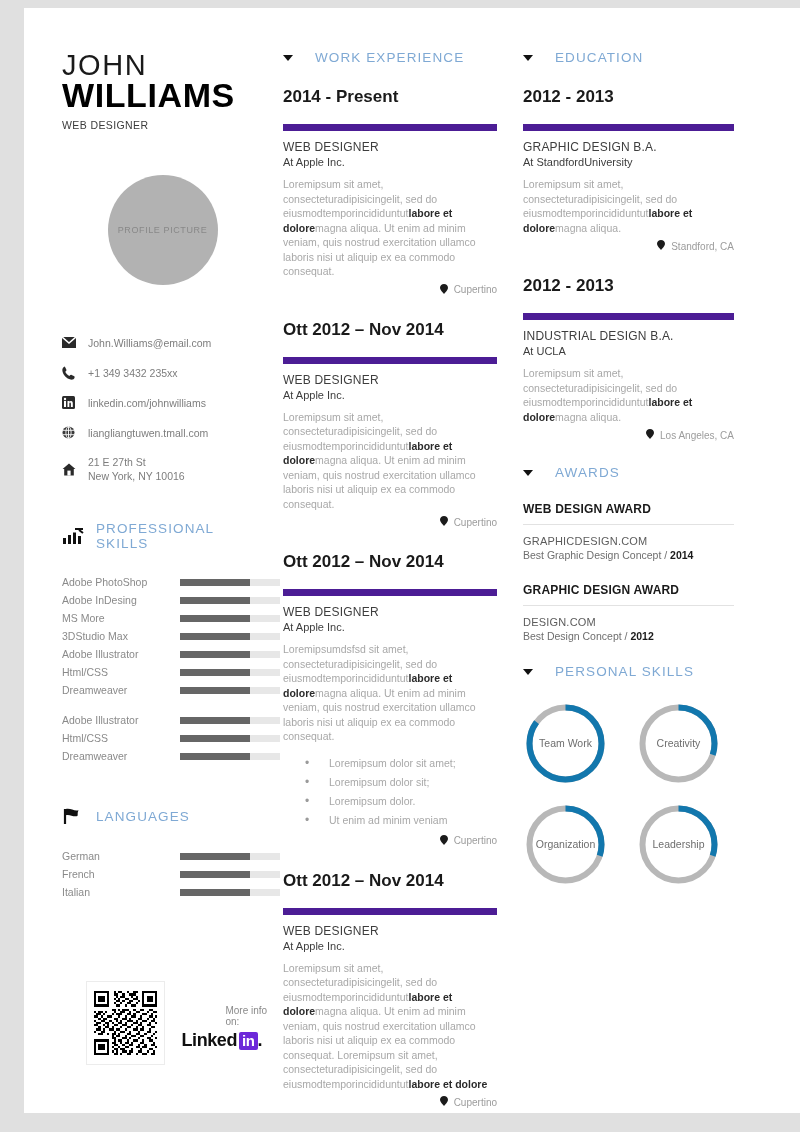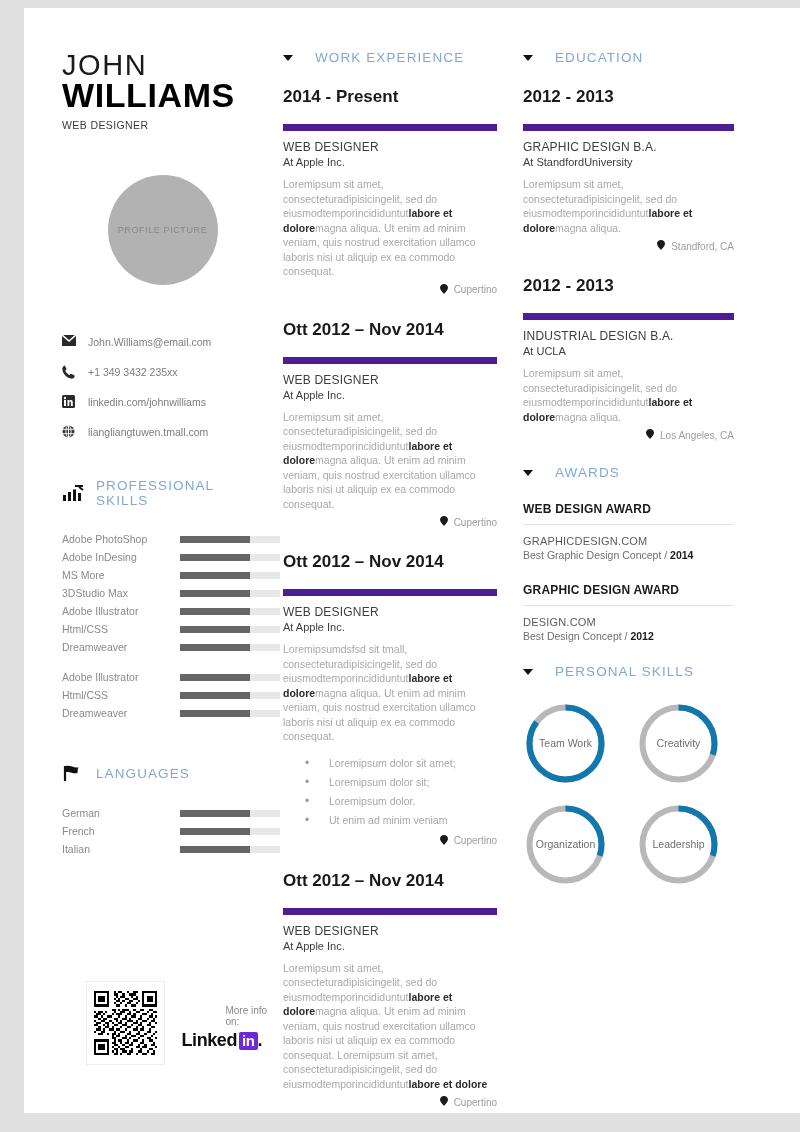--- a/index.html
+++ b/index.html
@@ -59,21 +59,21 @@
   }
   .avatar span {
     font-size: 9px;
     letter-spacing: 0.6px;
     color: #888;
   }
 
   .contact { margin-top: 50px; }
   .contact-row {
     display: flex;
-    align-items: flex-start;
+    align-items: center;
     margin-bottom: 15px;
     min-height: 15px;
   }
   .contact-ico {
     width: 26px;
     flex: 0 0 26px;
     color: #333;
     font-size: 13px;
     line-height: 15px;
     text-align: left;
@@ -346,20 +346,29 @@
           </div>
           <div class="contact-row">
             <span class="contact-ico">
               <svg width="13" height="13" viewBox="0 0 13 13">
                 <circle cx="6.5" cy="6.5" r="6" fill="#3a3a3a"></circle>
                 <ellipse cx="6.5" cy="6.5" rx="2.6" ry="6" fill="none" stroke="#fff" stroke-width="0.9"></ellipse>
                 <path d="M0.8 4.3 H12.2 M0.8 8.7 H12.2 M6.5 0.5 V12.5" stroke="#fff" stroke-width="0.9"></path>
               </svg>
             </span>
             <span class="contact-txt">liangliangtuwen.tmall.com</span>
+          </div>
+          <div class="contact-row">
+            <span class="contact-ico">
+              <svg width="14" height="13" viewBox="0 0 14 13">
+                <path d="M7 0.6 L13.4 6 L11.8 6 L11.8 12.6 L2.2 12.6 L2.2 6 L0.6 6 Z" fill="#2a2a2a"></path>
+                <rect x="5.4" y="7.6" width="3.2" height="5" fill="#fff"></rect>
+              </svg>
+            </span>
+            <span class="contact-txt">21 E 27th St<span class="l2">New York, NY 10016</span></span>
           </div>
         </div>
 
     <div class="skills">
       <div class="sec-head">
         <span class="ico">
           <svg viewBox="0 0 22 18" width="22" height="18">
             <path d="M13 1 L21 1 L21 3 L13 3 Z" fill="#111"></path>
             <path d="M17 3 L21 6" stroke="#111" stroke-width="2" fill="none"></path>
             <rect x="1" y="11" width="3" height="6" fill="#111"></rect>
@@ -707,21 +716,21 @@
               <span class="pin"><svg width="8" height="10" viewBox="0 0 8 10">
                   <path d="M4 0 C6.2 0 8 1.7 8 3.8 C8 6.2 4 10 4 10 C4 10 0 6.2 0 3.8 C0 1.7 1.8 0 4 0 Z" fill="#1b1b1b"></path>
                 </svg></span>
               <span>Cupertino</span>
             </div>
           </div>
           <div class="entry">
             <div class="entry-date">Ott 2012 – Nov 2014</div>
             <div class="entry-role">WEB DESIGNER</div>
             <div class="entry-org">At Apple Inc.</div>
-            <div class="entry-body"><span>Loremipsumdsfsd sit tmall, consecteturadipisicingelit, sed do eiusmodtemporincididuntut</span><b>labore et dolore</b><span>magna aliqua. Ut enim ad minim veniam, quis nostrud exercitation ullamco laboris nisi ut aliquip ex ea commodo consequat.</span></div>
+            <div class="entry-body"><span>Loremipsumdsfsd sit amet, consecteturadipisicingelit, sed do eiusmodtemporincididuntut</span><b>labore et dolore</b><span>magna aliqua. Ut enim ad minim veniam, quis nostrud exercitation ullamco laboris nisi ut aliquip ex ea commodo consequat.</span></div>
             <ul class="bullets">
               <li>Loremipsum dolor sit amet;</li>
               <li>Loremipsum dolor sit;</li>
               <li>Loremipsum dolor.</li>
               <li>Ut enim ad minim veniam</li>
             </ul>
             <div class="loc">
               <span class="pin"><svg width="8" height="10" viewBox="0 0 8 10">
                   <path d="M4 0 C6.2 0 8 1.7 8 3.8 C8 6.2 4 10 4 10 C4 10 0 6.2 0 3.8 C0 1.7 1.8 0 4 0 Z" fill="#1b1b1b"></path>
                 </svg></span>

